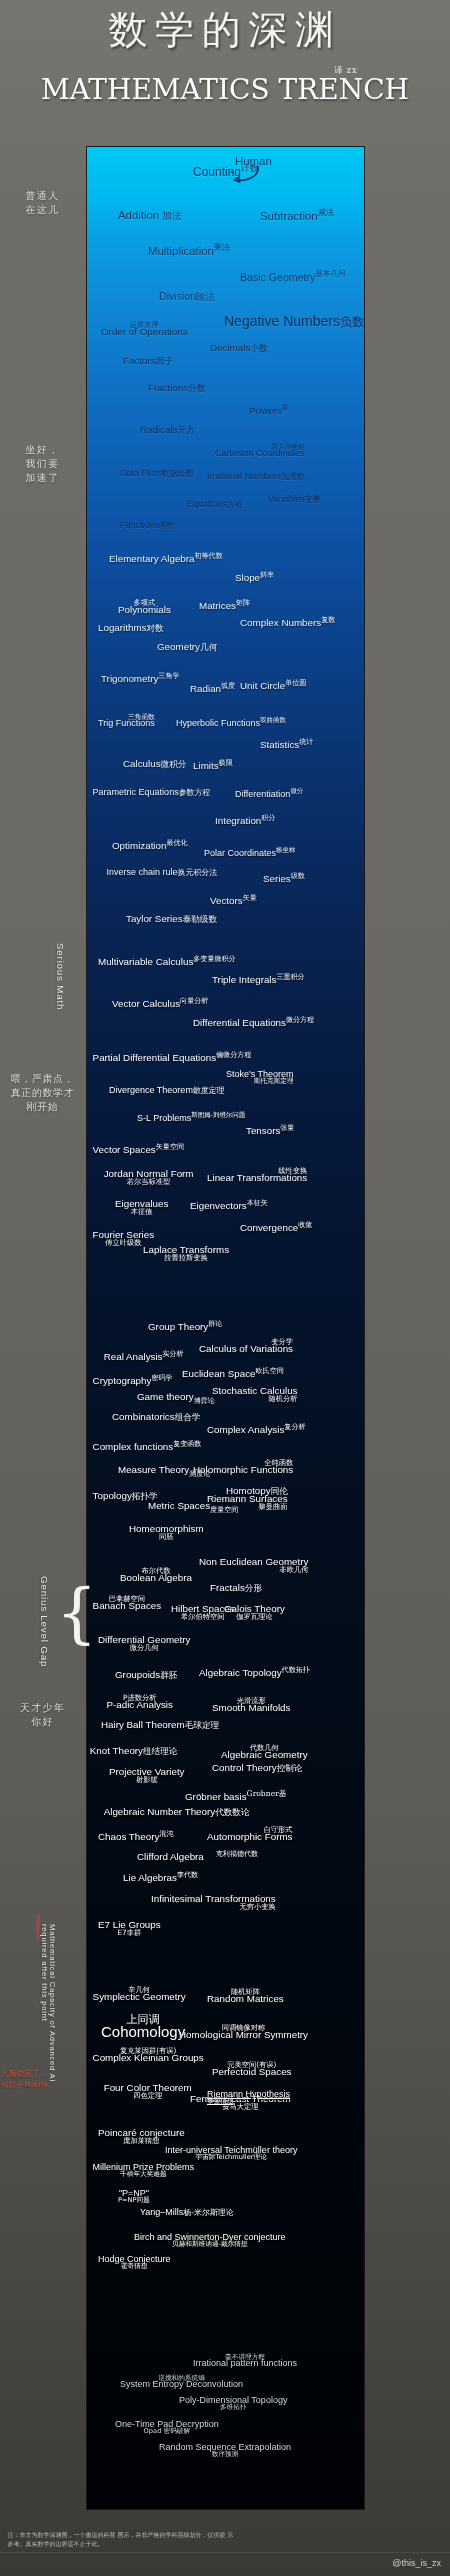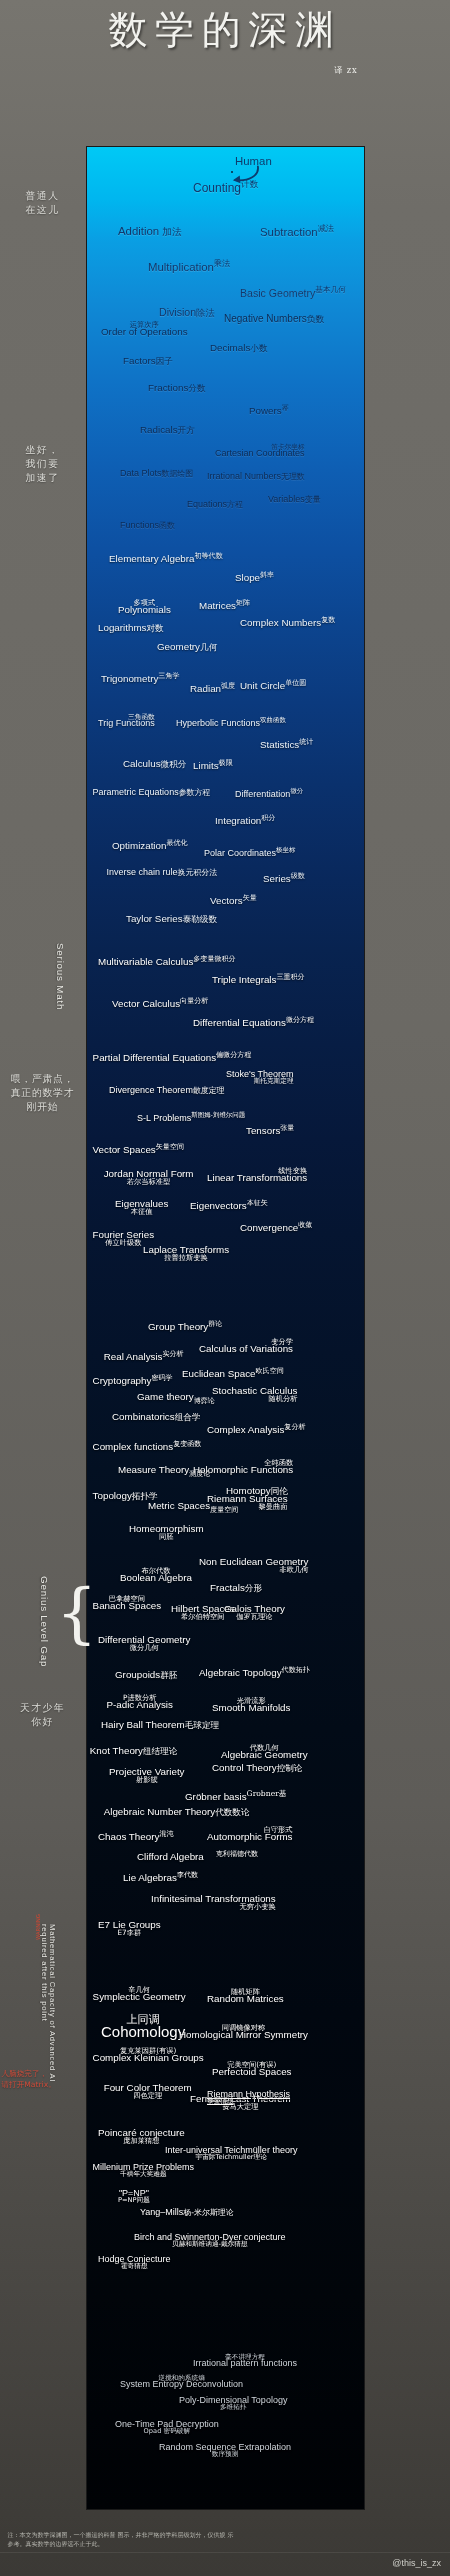--- a/index.html
+++ b/index.html
@@ -63,21 +63,21 @@
   .term {
     position:absolute;
     white-space:nowrap;
     line-height:1.05;
     font-family:"Liberation Sans", sans-serif;
   }
   .term .en { font-weight:normal; }
   .term .cn { font-family:"DejaVu Sans", sans-serif; }
 
   
-  .t-dark  { color:#13386b; text-shadow:0 0.8px 0.8px rgba(255,255,255,.18);margin-top:16px; }
+  .t-dark  { color:#13386b; text-shadow:0 0.8px 0.8px rgba(255,255,255,.18); }
   .t-dark2 { color:#0d2c57; text-shadow:0 0.8px 0.8px rgba(255,255,255,.14); }
   .t-light { color:#eef4fa; text-shadow:0 0.8px 1.5px rgba(0,0,0,.65); }
   .t-white { color:#ffffff; text-shadow:0 0.8px 1.5px rgba(0,0,0,.8); }
   .t-dim   { color:#cfd6dc; text-shadow:0 0.8px 1.5px rgba(0,0,0,.8); }
 
   
   #human-label {
     position:absolute; left:148px; top:7.6px; font-size:11.4px; color:#0d3c6e;
     font-family:"Liberation Sans", sans-serif;
   }
@@ -120,39 +120,40 @@
     font-family:"Liberation Sans", sans-serif; font-size:9px; color:#cfcfc9;
   }
   #footer-line { position:absolute; left:0; bottom:23px; width:450px; height:0.8px; background:rgba(255,255,255,.08); }
 </style>
 </head>
 <body>
 
 <div id="header">
   <div id="title-cn">数学的深渊</div>
   <div id="credit">译 zx</div>
+  <div id="title-en">MATHEMATICS TRENCH</div>
 </div>
 
 <div id="trench">
 
   <div id="human-label">Human</div>
   <div id="human-dot"></div>
   <svg id="human-arrow" width="32" height="19.7" viewBox="0 0 42 26">
     <path d="M38 2 C 40 14, 26 22, 8 20" stroke="#0d3c6e" stroke-width="2.4" fill="none" stroke-linecap="round"></path>
     <path d="M14 14 L5 20 L15 24 Z" fill="#0d3c6e"></path>
   </svg>
 
 <div class="term t-dark" style="left: 106px; top: 17.4px; font-size: 12px;"><span class="en">Counting</span><span class="cn" style="font-size: 0.72em; vertical-align: super;">计数</span></div>
     <div class="term t-dark" style="left: 31px; top: 63px; font-size: 11.4px;"><span class="en">Addition</span> <span class="cn" style="font-size: 0.85em;">加法</span></div>
     <div class="term t-dark" style="left: 173px; top: 61px; font-size: 11.4px;"><span class="en">Subtraction</span><span class="cn" style="font-size: 0.72em; vertical-align: super;">减法</span></div>
     <div class="term t-dark" style="left: 61px; top: 96px; font-size: 11.4px;"><span class="en">Multiplication</span><span class="cn" style="font-size: 0.72em; vertical-align: super;">乘法</span></div>
     <div class="term t-dark" style="left: 153px; top: 123px; font-size: 10.6px;"><span class="en">Basic Geometry</span><span class="cn" style="font-size: 0.72em; vertical-align: super;">基本几何</span></div>
     <div class="term t-dark" style="left: 72px; top: 144px; font-size: 10.6px;"><span class="en">Division</span><span class="cn" style="font-size: 0.88em;">除法</span></div>
     <div class="term t-dark2" style="left: 14px; top: 174px; font-size: 9.8px; text-align: center;"><span class="cn" style="display: block; font-size: 0.74em; margin-bottom: -1.5px;">运算次序</span><span class="en">Order of Operations</span></div>
-    <div class="term t-dark2" style="left: 137px; top: 167px; font-size: 10px;"><span class="en">Negative Numbers</span><span class="cn" style="font-size: 0.88em;">负数</span></div>
+    <div class="term t-dark2" style="left: 137px; top: 167px; font-size: 14px;"><span class="en">Negative Numbers</span><span class="cn" style="font-size: 0.88em;">负数</span></div>
     <div class="term t-dark2" style="left: 123px; top: 196px; font-size: 9.8px;"><span class="en">Decimals</span><span class="cn" style="font-size: 0.88em;">小数</span></div>
     <div class="term t-dark2" style="left: 36px; top: 209px; font-size: 9.8px;"><span class="en">Factors</span><span class="cn" style="font-size: 0.88em;">因子</span></div>
     <div class="term t-dark2" style="left: 61px; top: 236px; font-size: 9.8px;"><span class="en">Fractions</span><span class="cn" style="font-size: 0.88em;">分数</span></div>
     <div class="term t-dark2" style="left: 162px; top: 257px; font-size: 9.8px;"><span class="en">Powers</span><span class="cn" style="font-size: 0.72em; vertical-align: super;">幂</span></div>
     <div class="term t-dark2" style="left: 53px; top: 278px; font-size: 9.8px;"><span class="en">Radicals</span><span class="cn" style="font-size: 0.88em;">开方</span></div>
     <div class="term t-dark2" style="left: 128px; top: 297px; font-size: 9px; text-align: right;"><span class="cn" style="display: block; font-size: 0.74em; margin-bottom: -1.5px;">笛卡尔坐标</span><span class="en">Cartesian Coordinates</span></div>
     <div class="term t-dark2" style="left: 33px; top: 322px; font-size: 9px;"><span class="en">Data Plots</span><span class="cn" style="font-size: 0.88em;">数据绘图</span></div>
     <div class="term t-dark2" style="left: 120px; top: 325px; font-size: 9px;"><span class="en">Irrational Numbers</span><span class="cn" style="font-size: 0.88em;">无理数</span></div>
     <div class="term t-dark2" style="left: 181px; top: 348px; font-size: 9px;"><span class="en">Variables</span><span class="cn" style="font-size: 0.88em;">变量</span></div>
     <div class="term t-dark2" style="left: 100px; top: 353px; font-size: 9px;"><span class="en">Equations</span><span class="cn" style="font-size: 0.88em;">方程</span></div>

